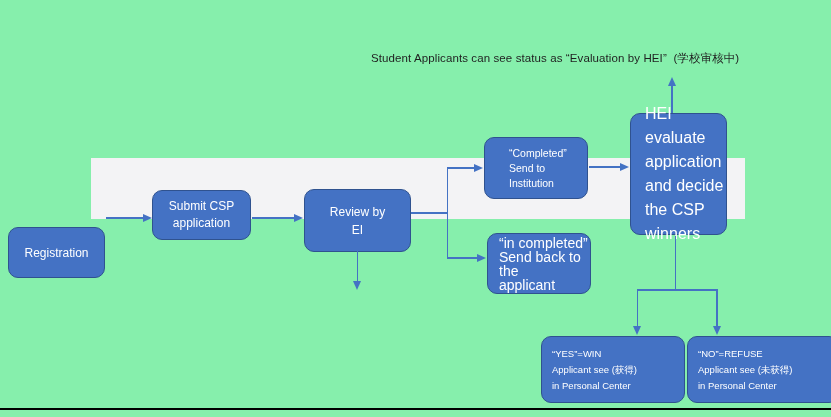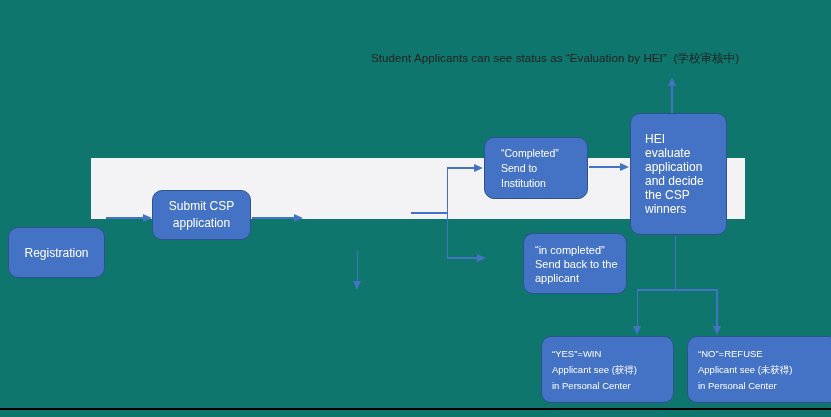--- a/index.html
+++ b/index.html
@@ -1,18 +1,18 @@
 <!DOCTYPE html>
 <html><head>
 <meta charset="utf-8">
 <style>
   html,body { margin:0; padding:0; background:#ffffff; }
   .canvas {
     position:relative; width:831px; height:417px; overflow:hidden;
-    font-family:"Liberation Sans", sans-serif; background:#0f766e;
+    font-family:"Liberation Sans", sans-serif; background:#86efac;
   }
   .band { position:absolute; left:91px; top:158px; width:654px; height:61px; background:#f3f3f5; }
   .note {
     position:absolute; color:#1f1f1f; font-size:11.5px; white-space:pre; letter-spacing:0.1px;
   }
   .node {
     position:absolute; box-sizing:border-box;
     background:#4472C4; border:1.6px solid #2F528F; border-radius:10px;
     color:#ffffff; white-space:pre-line;
     display:flex; align-items:center;
@@ -36,37 +36,39 @@
 
   <div class="band"></div>
 
   <div class="note" style="left:371px; top:51px;">Student Applicants can see status as “Evaluation by HEI”  (学校审核中)</div>
 
   <div class="node center" style="left:8px; top:190px; width:97px; height:51px; font-size:12px;margin-top:37px;">Registration</div>
 
   <div class="node center" style="left:152px; top:190px; width:99px; height:50px; font-size:12px; line-height:17px;">Submit CSP
 application</div>
 
+  <div class="node center" style="left:304px; top:189px; width:107px; height:63px; font-size:12px; line-height:18px;">Review by
+EI</div>
 
-  <div class="node left" style="left:484px; top:137px; width:104px; height:62px; font-size:10.5px; line-height:15px; padding-left:16px;">“Completed”
+  <div class="node left" style="left:484px; top:137px; width:104px; height:62px; font-size:10.5px; line-height:15px; padding-left:24px;">“Completed”
 Send to
 Institution</div>
 
-  <div class="node left" style="left:487px; top:233px; width:104px; height:61px; font-size:11px; line-height:14px; padding-left:11px;margin-left:36px;">“in completed”
+  <div class="node left" style="left:487px; top:233px; width:104px; height:61px; font-size:14px; line-height:14px; padding-left:11px;">“in completed”
 Send back to the
 applicant</div>
 
-  <div class="node left" style="left:630px; top:113px; width:97px; height:122px; font-size:12px; line-height:14px; padding-left:14px;">HEI
+  <div class="node left" style="left:630px; top:113px; width:97px; height:122px; font-size:16px; line-height:24px; padding-left:14px;">HEI
 evaluate
 application
 and decide
 the CSP
 winners</div>
 
-  <div class="node left" style="left:541px; top:336px; width:133px; height:67px; font-size:9.5px; line-height:16px; padding-left:10px;">“YES”=WIN
+  <div class="node left" style="left:541px; top:336px; width:144px; height:67px; font-size:9.5px; line-height:16px; padding-left:10px;">“YES”=WIN
 Applicant see (获得)
 in Personal Center</div>
 
   <div class="node left" style="left:687px; top:336px; width:152px; height:67px; font-size:9.5px; line-height:16px; padding-left:10px;">“NO”=REFUSE
 Applicant see (未获得)
 in Personal Center</div>
 
   <div class="hl" style="left:106px; top:217px; width:38px;"></div>
   <div class="arr-r" style="left:143px; top:213.5px;"></div>
 

